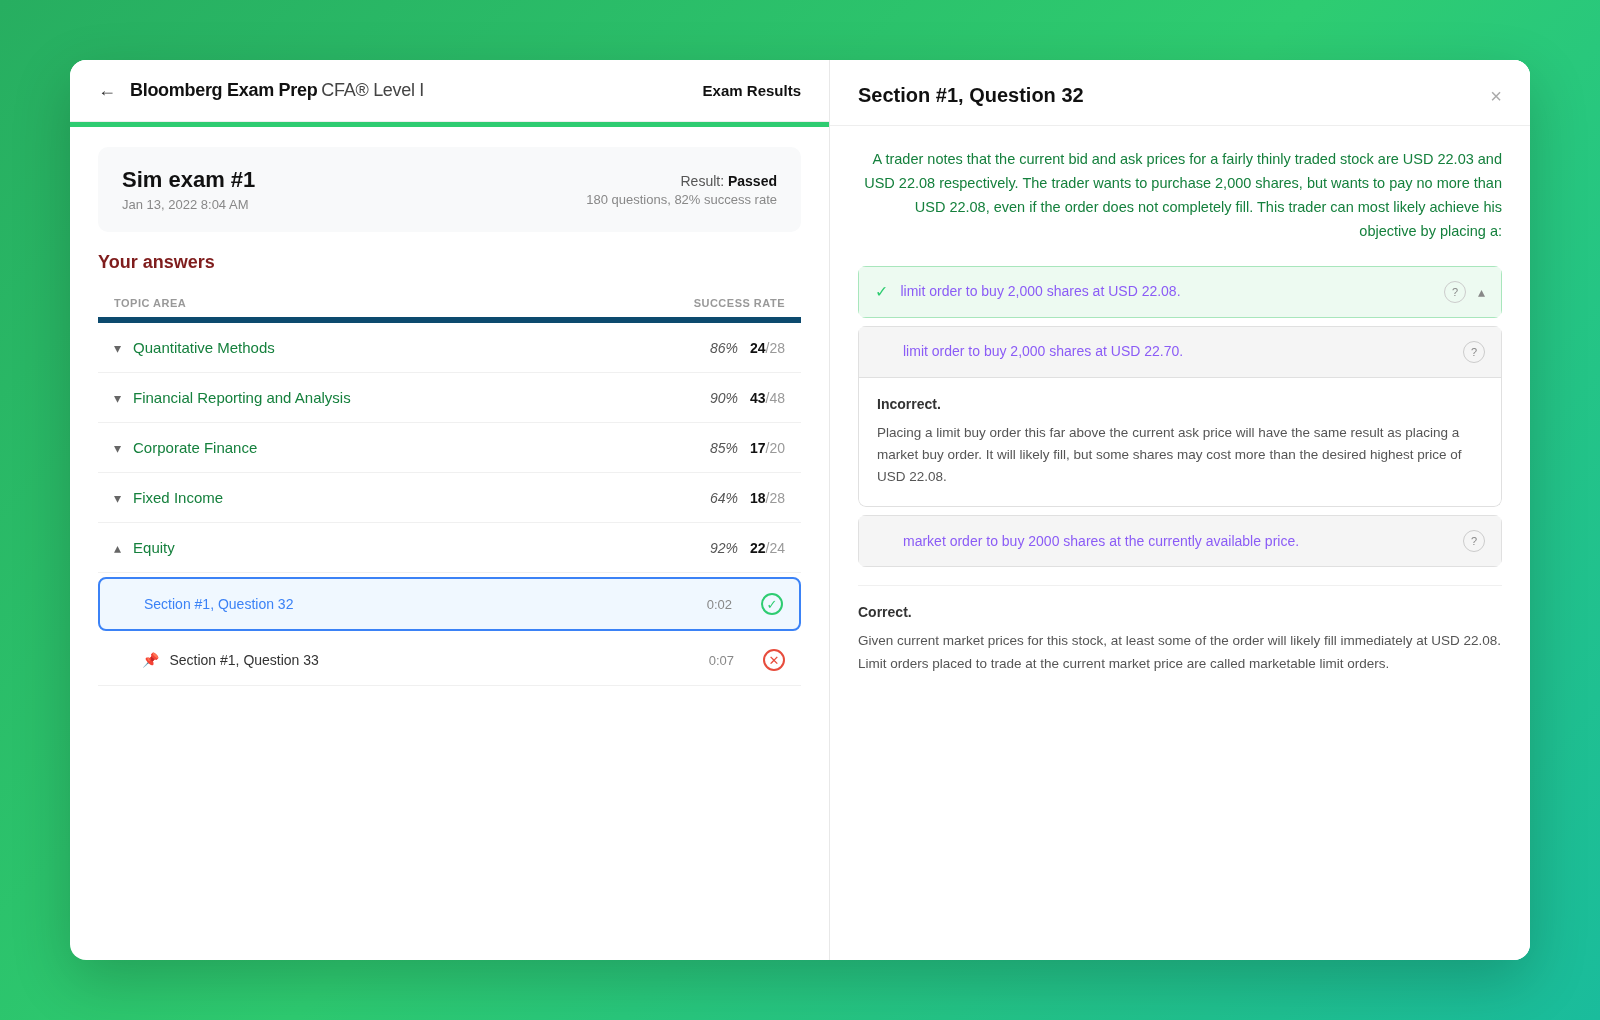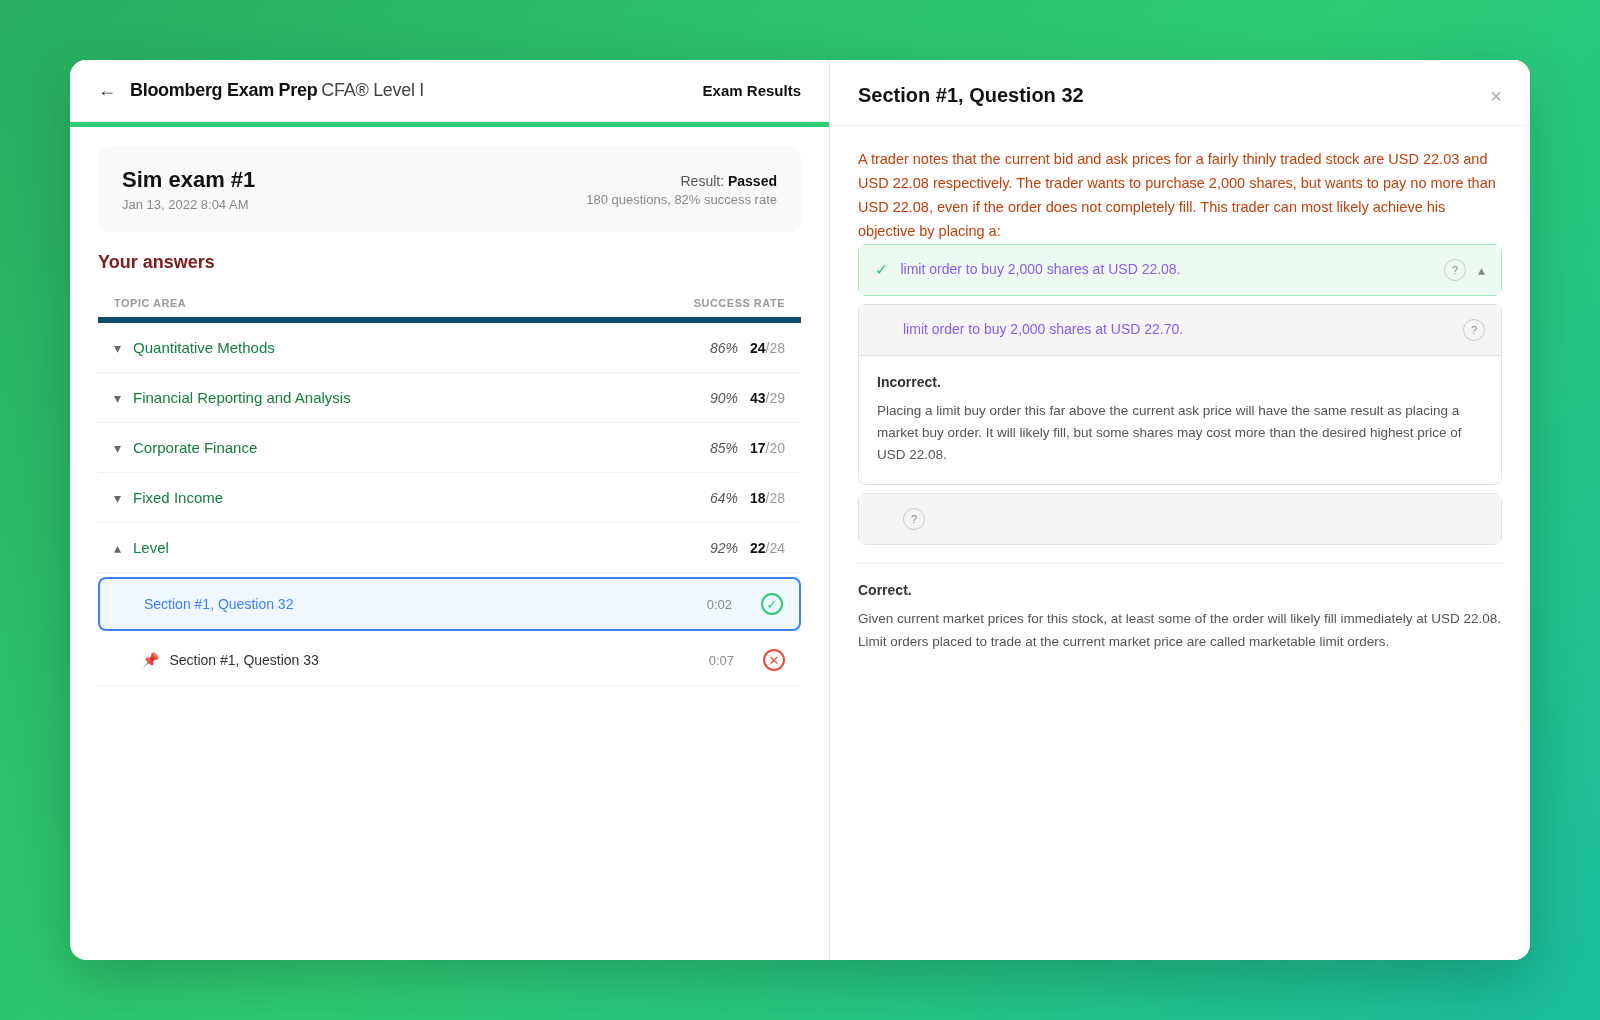--- a/index.html
+++ b/index.html
@@ -291,22 +291,24 @@
       background: none;
       border: none;
       line-height: 1;
     }
     .right-content {
       padding: 22px 28px;
       flex: 1;
     }
     .question-text {
       font-size: 14.5px;
-      color: #c2410c;
+      color: #15803d;
       line-height: 1.65;
+      margin-bottom: 22px;
+      text-align: right;
     }
     
     .answer-option {
       border-radius: 8px;
       margin-bottom: 8px;
       overflow: hidden;
     }
     .answer-option-header {
       display: flex;
       align-items: center;
@@ -448,21 +450,21 @@
       </div>
 
       <div class="topic-row">
         <div class="topic-left">
           <span class="chevron">▾</span>
           <span class="topic-name">Financial Reporting and Analysis</span>
         </div>
         <div class="topic-right">
           <span class="success-pct">90%</span>
           <span class="score-fraction">
-            <span>43</span><span class="score-denom">/<span>29</span></span>
+            <span>43</span><span class="score-denom">/<span>48</span></span>
           </span>
         </div>
       </div>
 
       <div class="topic-row">
         <div class="topic-left">
           <span class="chevron">▾</span>
           <span class="topic-name">Corporate Finance</span>
         </div>
         <div class="topic-right">
@@ -482,21 +484,21 @@
           <span class="success-pct">64%</span>
           <span class="score-fraction">
             <span>18</span><span class="score-denom">/<span>28</span></span>
           </span>
         </div>
       </div>
 
       <div class="topic-row">
         <div class="topic-left">
           <span class="chevron">▴</span>
-          <span class="topic-name">Level</span>
+          <span class="topic-name">Equity</span>
         </div>
         <div class="topic-right">
           <span class="success-pct">92%</span>
           <span class="score-fraction">
             <span>22</span><span class="score-denom">/<span>24</span></span>
           </span>
         </div>
       </div>
 
       <div class="sub-item">
@@ -549,20 +551,21 @@
         </div>
         <div class="explanation-panel">
           <div class="explanation-incorrect">Incorrect.</div>
           <div class="explanation-text">Placing a limit buy order this far above the current ask price will have the same result as placing a market buy order. It will likely fill, but some shares may cost more than the desired highest price of USD 22.08.</div>
         </div>
       </div>
 
       <div class="answer-option answer-neutral">
         <div class="answer-option-header">
           <span style="width:16px; flex-shrink:0;"></span>
+          <span class="answer-text">market order to buy 2000 shares at the currently available price.</span>
           <div class="answer-help-icon">?</div>
         </div>
       </div>
 
       <div class="correct-section">
         <div class="correct-label">Correct.</div>
         <div class="correct-text">Given current market prices for this stock, at least some of the order will likely fill immediately at USD 22.08. Limit orders placed to trade at the current market price are called marketable limit orders.</div>
       </div>
 
     </div>

